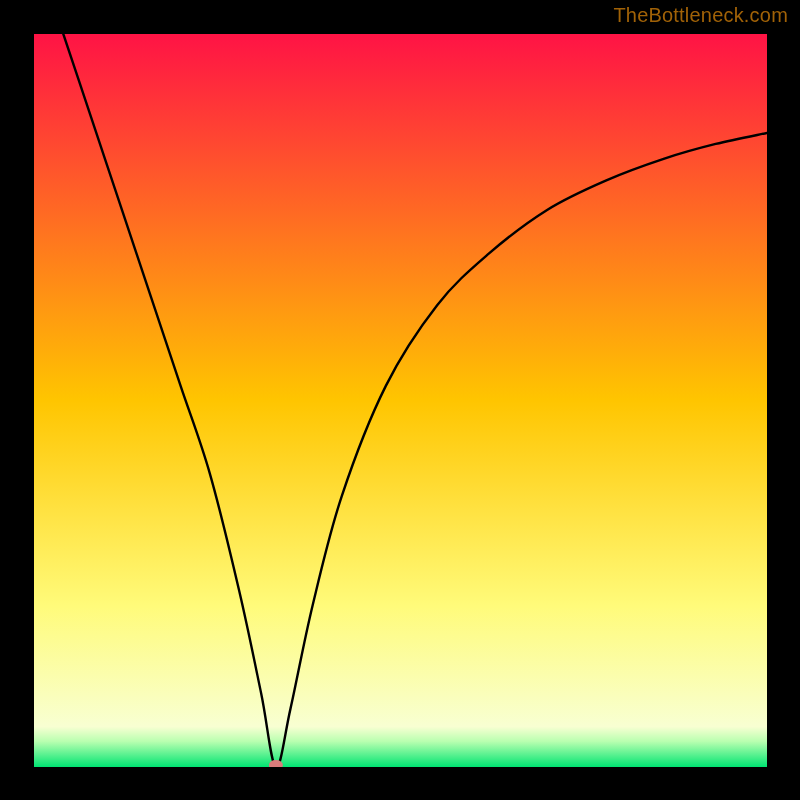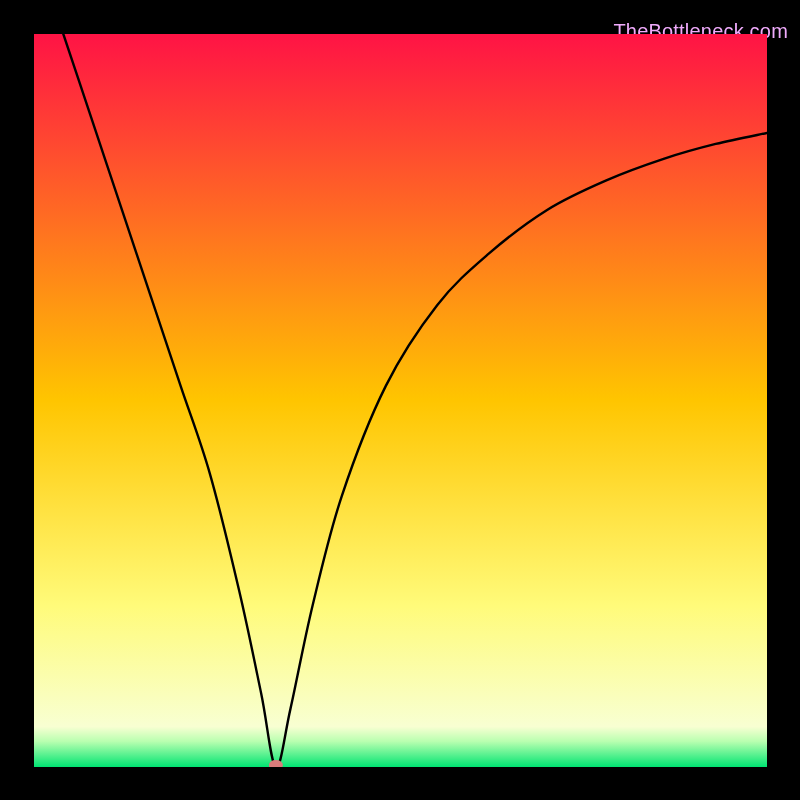--- a/index.html
+++ b/index.html
@@ -16,25 +16,24 @@
     left: 0;
     top: 0;
     width: 800px;
     height: 800px;
     background: #000;
   }
   .attribution {
     position: absolute;
     top: 4px;
     right: 12px;
-    color: #f0abfc;
+    color: #a16207;
     font-size: 20px;
     font-weight: 400;
     letter-spacing: 0.2px;
-    margin-top: 16px;
   }
   .plot-wrap {
     position: absolute;
     left: 34px;
     top: 34px;
     width: 733px;
     height: 733px;
   }
   svg {
     display: block;

